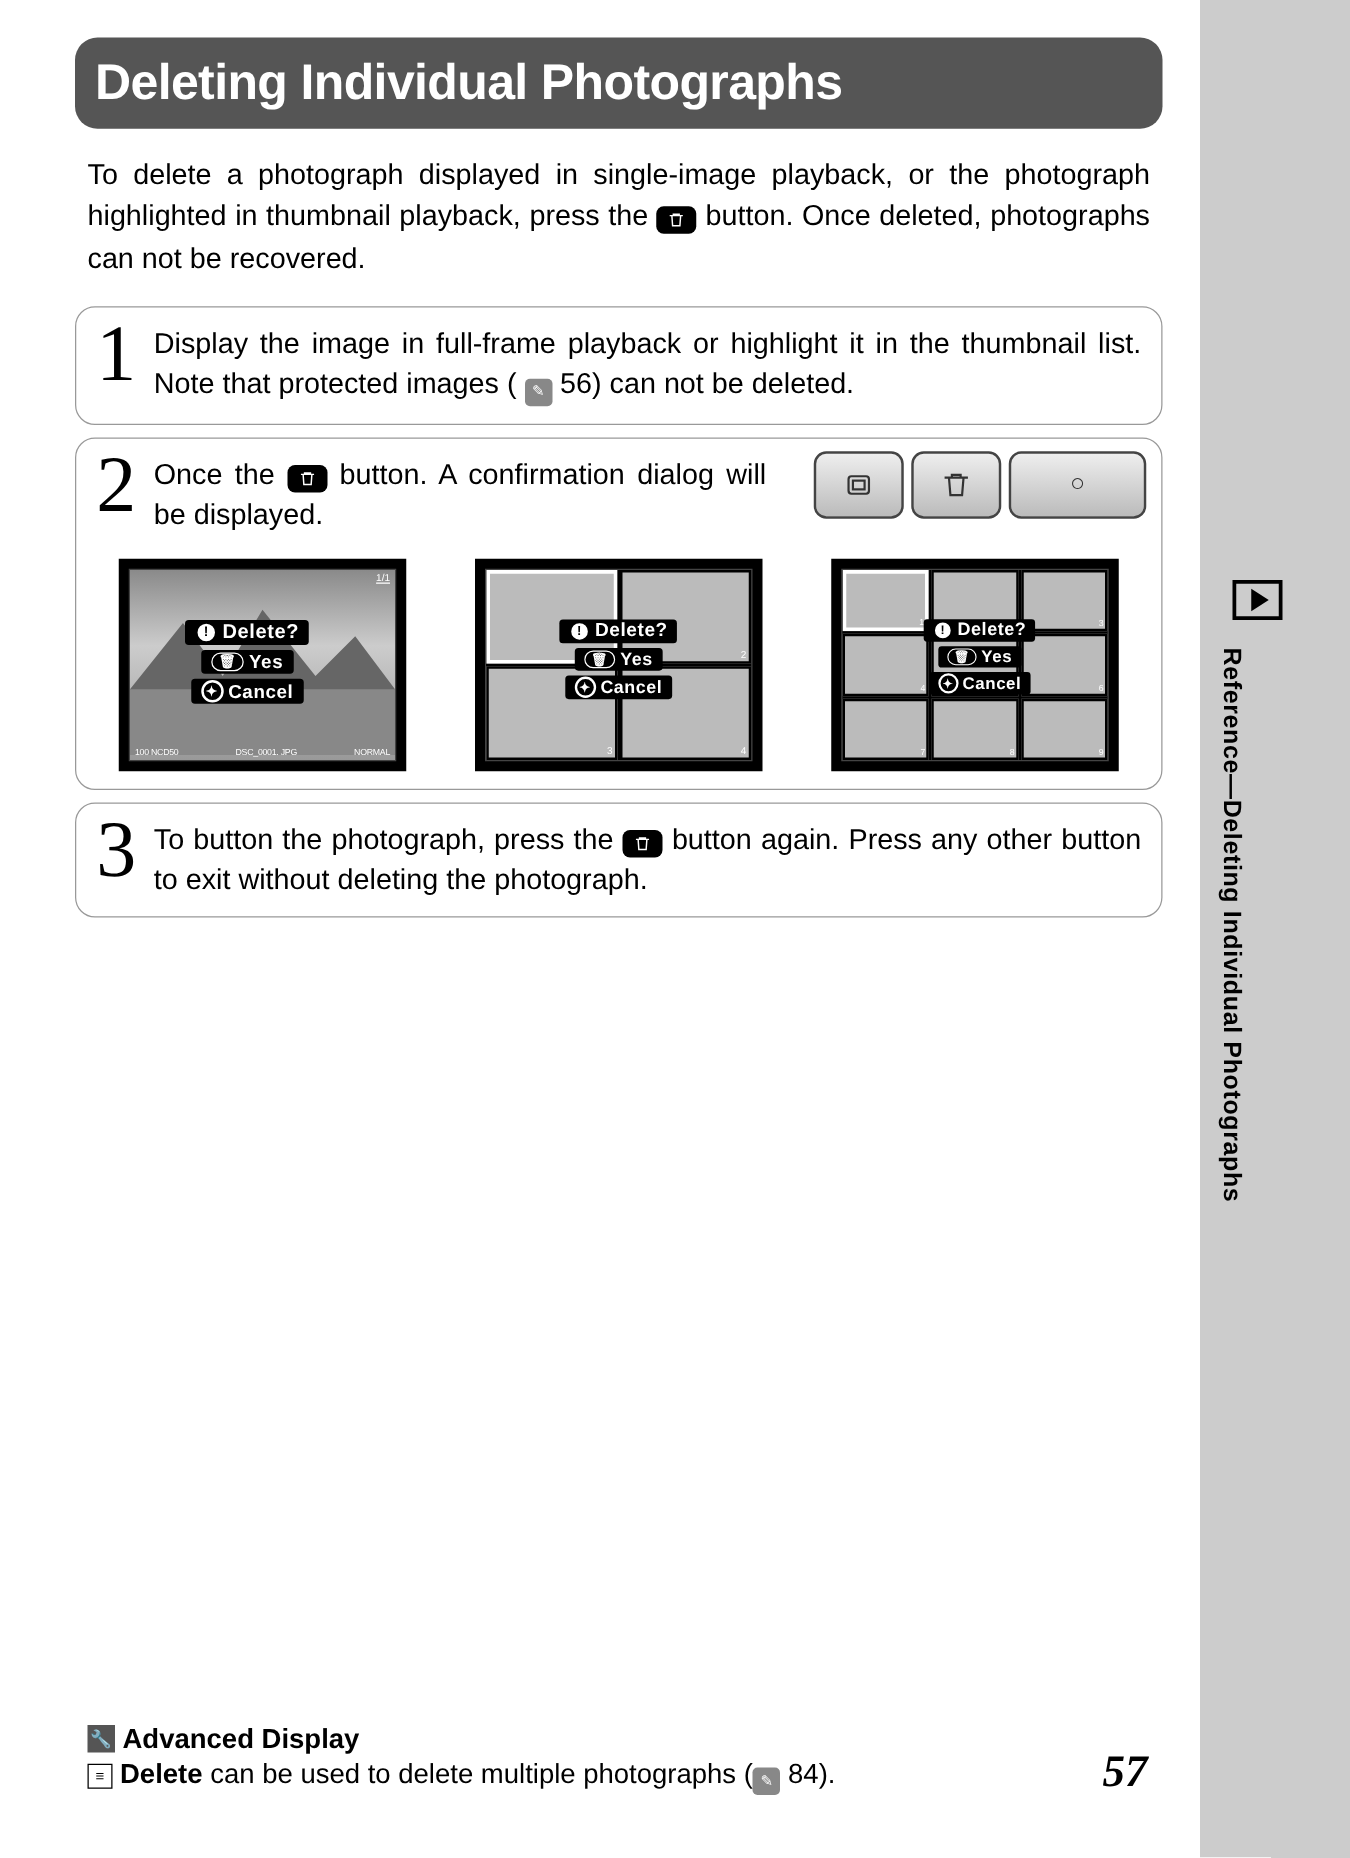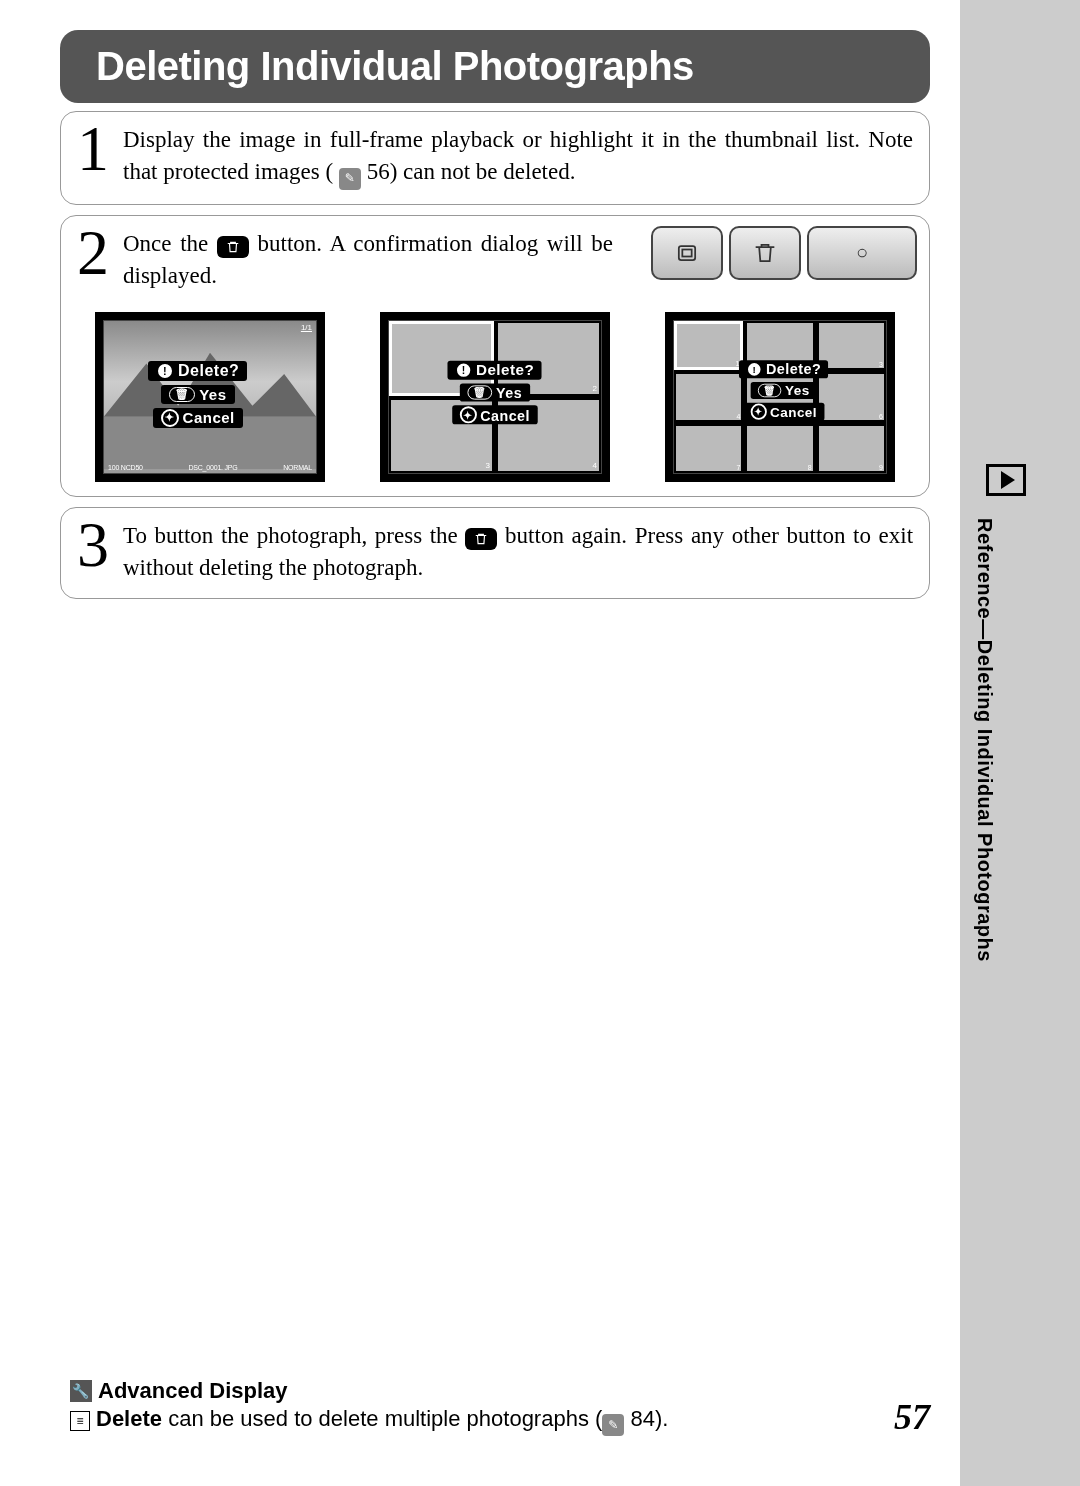--- a/index.html
+++ b/index.html
@@ -17,22 +17,22 @@
     height: 100%;
     padding: 30px 0 0 0;
   }
   .content-area {
     width: 870px;
     margin-left: 60px;
   }
   .section-banner {
     background: #555;
     border-radius: 18px;
-    padding: 14px 36px;
-    margin-bottom: 8px;
+    padding: 14px 16px;
+    margin-bottom: 20px;
   }
   .section-banner h1 {
     color: #fff;
     font-size: 40px;
     font-weight: 900;
     letter-spacing: -0.5px;
   }
   .intro {
     font-size: 23px;
     line-height: 1.45;
@@ -81,21 +81,20 @@
     line-height: 0.85;
     font-family: Georgia, serif;
     min-width: 38px;
   }
   .step-text {
     font-size: 23px;
     line-height: 1.4;
     text-align: justify;
     flex: 1;
     padding-top: 2px;
-    font-family: Liberation Serif, serif;
   }
   
   .cam-buttons {
     position: absolute;
     right: 12px;
     top: 10px;
     display: flex;
     gap: 6px;
     align-items: center;
   }
@@ -283,21 +282,21 @@
   }
   .footer-text .iconbox {
     width: 20px; height: 20px;
     border: 1.5px solid #000;
     display:inline-flex; align-items:center; justify-content:center;
     font-size: 12px;
   }
   .page-num {
     position: absolute;
     bottom: 48px;
-    right: 150px;
+    right: 162px;
     font-size: 36px;
     font-style: italic;
     font-weight: 700;
     font-family: Georgia, serif;
   }
 </style>
 </head>
 <body>
 
 <div class="side-tab">
@@ -305,20 +304,29 @@
   <div class="side-text">Reference—Deleting Individual Photographs</div>
 </div>
 
 <div class="page">
   <div class="content-area">
 
     <div class="section-banner">
       <h1>Deleting Individual Photographs</h1>
     </div>
 
+    <p class="intro">
+      <span>To delete a photograph displayed in single-image playback, or the photograph highlighted in thumbnail playback, press the </span>
+      <span class="trash-icon-inline">
+        <svg viewBox="0 0 24 24" fill="none" stroke="#fff" stroke-width="2" width="14" height="14">
+            <path d="M3 6h18M8 6V4h8v2M6 6l1 14h10l1-14"></path>
+          </svg>
+      </span>
+      <span> button.  Once deleted, photographs can not be recovered.</span>
+    </p>
 
     <div class="step-box">
       <div class="step-flex">
         <div class="step-num">1</div>
         <div class="step-text">
           <span>Display the image in full-frame playback or highlight it in the thumbnail list.  Note that protected images (</span>
           <span class="page-ref-icon">✎</span>
           <span> 56) can not be deleted.</span>
         </div>
       </div>

